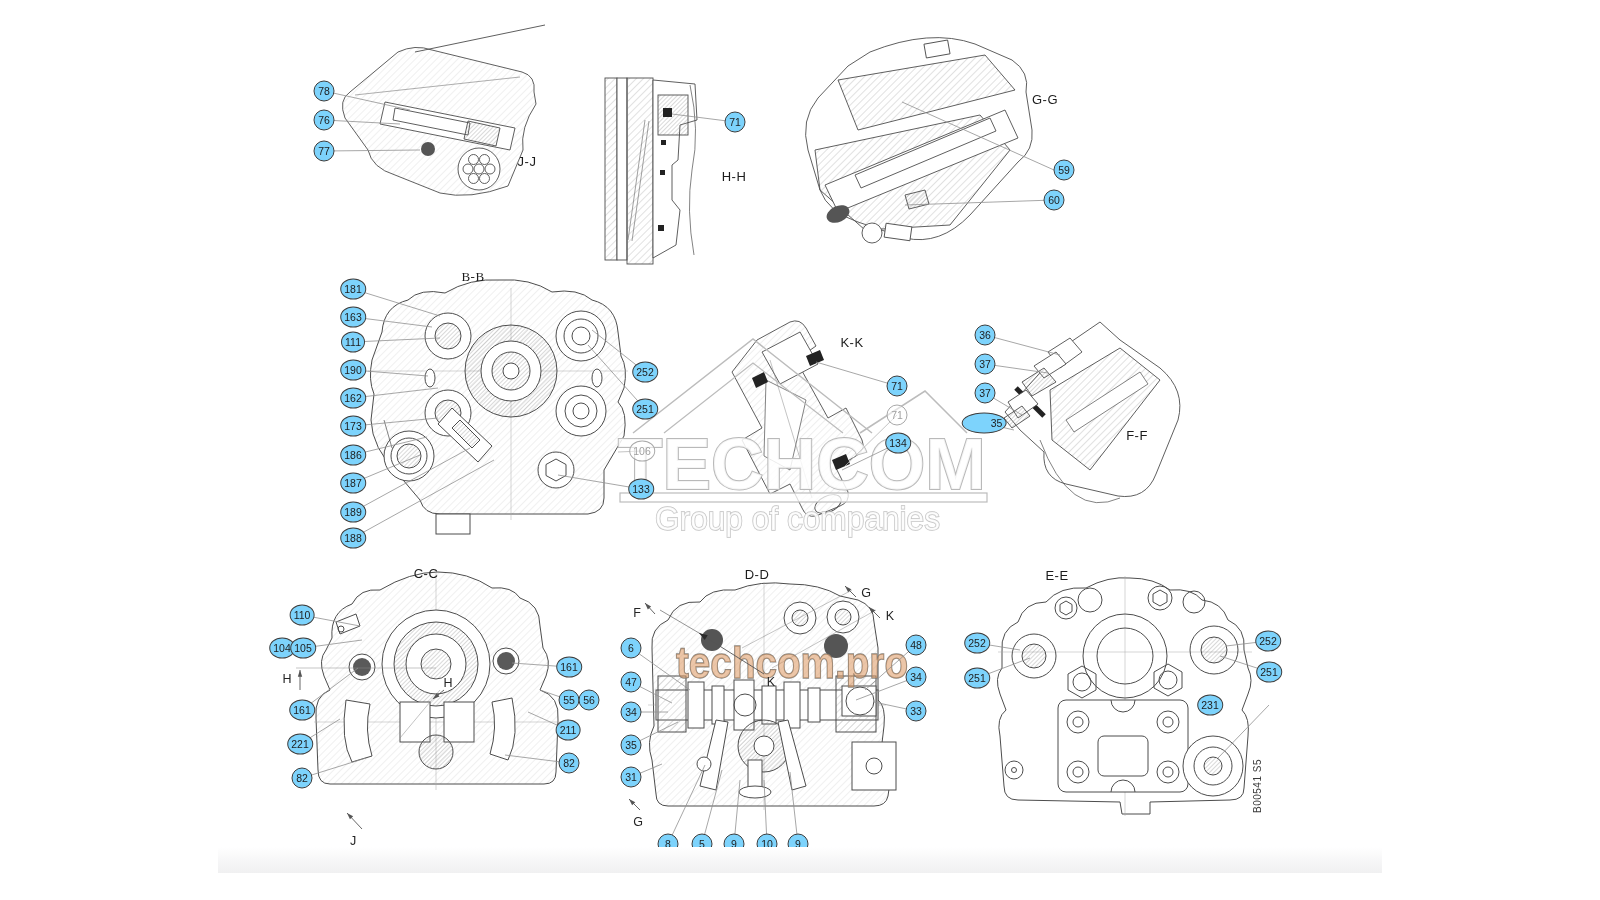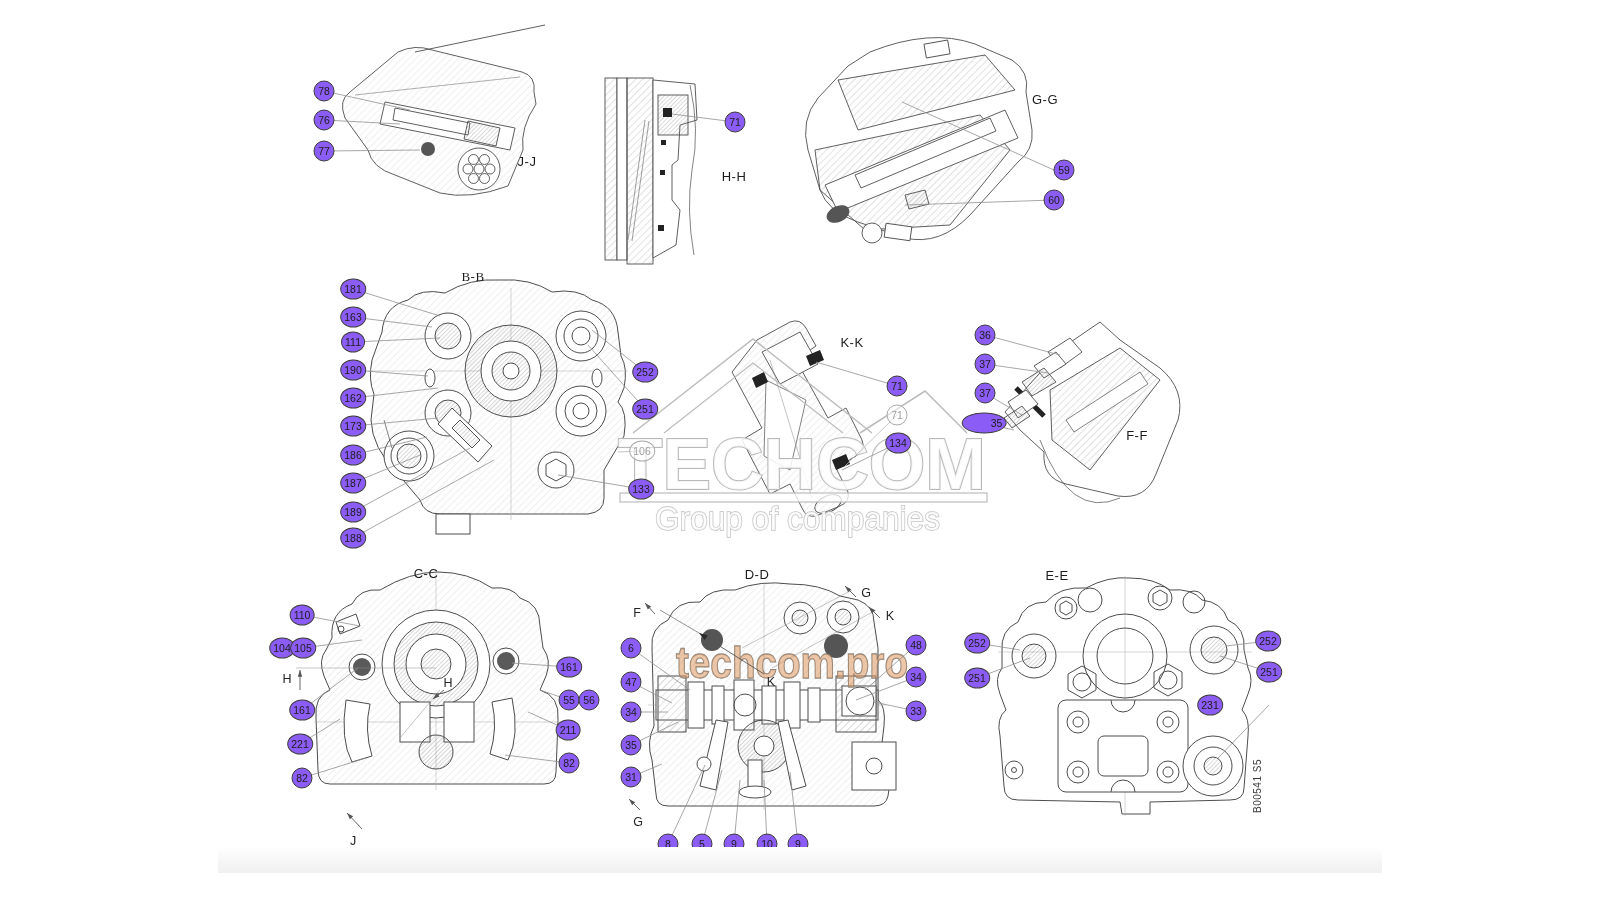--- a/index.html
+++ b/index.html
@@ -1,21 +1,21 @@
 <!DOCTYPE html>
 <html><head>
 <meta charset="utf-8">
 <style>
   html,body{margin:0;padding:0;background:#ffffff;}
   body{width:1600px;height:900px;overflow:hidden;font-family:"Liberation Sans",sans-serif;}
   #stage{position:relative;width:1600px;height:900px;background:#fff;}
   #artwork,#overlay{position:absolute;left:0;top:0;width:1600px;height:900px;}
   #callouts{position:absolute;left:0;top:0;width:1600px;height:900px;pointer-events:none;}
   .balloon{position:absolute;transform:translate(-50%,-50%);min-width:21px;height:21px;padding:0 3px;
-    border:1.3px solid #3d3d3d;border-radius:50%;background:#8b5cf6;display:flex;align-items:center;
+    border:1.3px solid #3d3d3d;border-radius:50%;background:#7dd3fc;display:flex;align-items:center;
     justify-content:center;font-size:10.5px;color:#1d1d1d;box-sizing:border-box;line-height:1;}
   .balloon.muted{border-color:#a9a9a9;color:#a0a0a0;background:rgba(255,255,255,.55);}
   .view-label{position:absolute;transform:translate(-50%,-50%);font-size:13px;color:#1c1c1c;letter-spacing:.5px;white-space:nowrap;}
   .marker{position:absolute;transform:translate(-50%,-50%);font-size:12.5px;color:#242424;}
   .bottom-strip{position:absolute;left:218px;top:847px;width:1164px;height:26px;
     background:linear-gradient(180deg,#ffffff 0%,#f6f6f7 55%,#f0f0f1 100%);}
   .doc-code{position:absolute;left:1252px;top:733px;height:80px;width:14px;
     writing-mode:vertical-rl;transform:rotate(180deg);font-size:10px;color:#3a3a3a;letter-spacing:.5px;}
 </style>
 </head>

